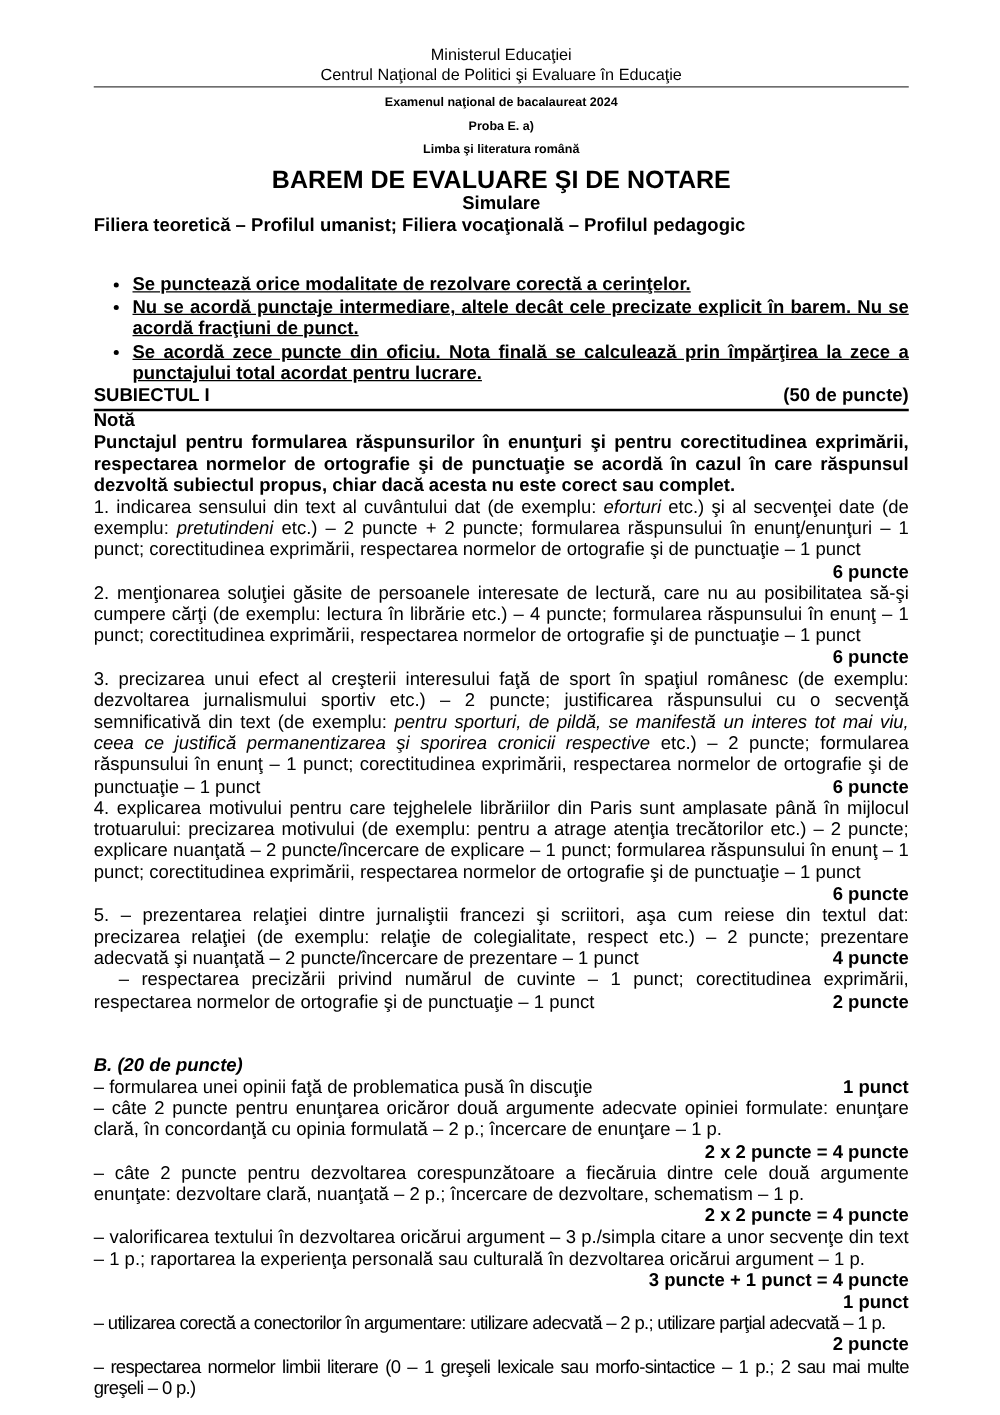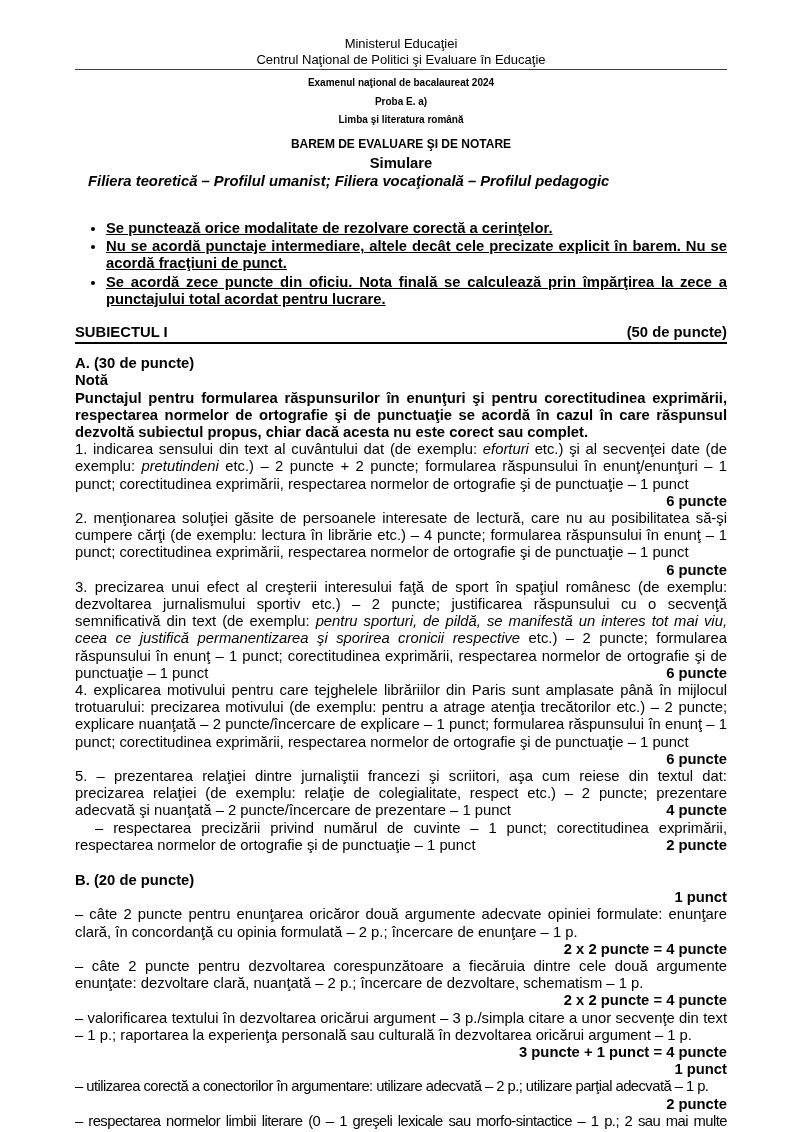--- a/index.html
+++ b/index.html
@@ -9,28 +9,28 @@
     display:flex;flex-direction:column;
     background:#ffffff;color:#000;
     font-family:"Liberation Sans",sans-serif;
     font-size:14.8px;line-height:17.2px;
   }
   .center{text-align:center;}
   .right{text-align:center;}
   .small{font-size:13px;line-height:16px;}
   .hdr-rule{border-bottom:1.5px solid #3f3f3f;padding-bottom:1px;margin-bottom:4px;}
   .hdr-main{font-size:10px;line-height:18.5px;font-weight:bold;}
-  .barem-title{font-size:12px;line-height:19px;font-weight:bold;margin-top:5px;}
+  .barem-title{font-size:20px;line-height:19px;font-weight:bold;margin-top:5px;}
   .session-line{font-weight:bold;margin-top:1px;}
-  .filiera-line{font-weight:bold;font-style:italic;margin-top:1px;margin-left:13px;}
+  .filiera-line{font-weight:bold;margin-top:1px;}
   ul.rules{margin:30px 0 0 0;padding-left:31px;font-weight:bold;}
   ul.rules li{text-align:justify;margin:0 0 1px 0;text-decoration:underline;}
   .subject-line{
     display:flex;justify-content:space-between;font-weight:bold;
-    border-bottom:2px solid #000;margin-top:15px;padding-bottom:1px;
+    border-bottom:2px solid #000;padding-bottom:1px;
   }
   .sec-title{font-weight:bold;margin-top:11px;}
   .note-label{font-weight:bold;}
   .note-par{font-weight:bold;text-align:justify;}
   .item{text-align:justify;}
   .item .score{float:right;font-weight:bold;padding-left:8px;}
   .score-line{text-align:right;font-weight:bold;}
   .indent-first{text-indent:20px;}
   .tight{letter-spacing:-0.55px;}
   .secB{margin-top:18px;}
@@ -57,21 +57,20 @@
     <li>Nu se acordă punctaje intermediare, altele decât cele precizate explicit în barem. Nu se acordă fracţiuni de punct.</li>
     <li>Se acordă zece puncte din oficiu. Nota finală se calculează prin împărţirea la zece a punctajului total acordat pentru lucrare.</li>
   </ul>
 
   <div class="subject-line">
     <span>SUBIECTUL I</span>
     <span>(50 de puncte)</span>
   </div>
 
   <section>
-    <div class="sec-title">A. (30 de puncte)</div>
     <div class="note-label">Notă</div>
     <div class="note-par">Punctajul pentru formularea răspunsurilor în enunţuri şi pentru corectitudinea exprimării, respectarea normelor de ortografie şi de punctuaţie se acordă în cazul în care răspunsul dezvoltă subiectul propus, chiar dacă acesta nu este corect sau complet.</div>
 
     <div class="item clearfix">
       <span><span>1.  indicarea sensului din text al cuvântului dat (de exemplu: </span><i>eforturi</i><span> etc.) şi al secvenţei date (de exemplu: </span><i>pretutindeni</i><span> etc.) – 2 puncte + 2 puncte; formularea răspunsului în enunţ/enunţuri – 1 punct; corectitudinea exprimării, respectarea normelor de ortografie şi de punctuaţie – 1 punct</span></span>
       <span class="score">6 puncte</span>
     </div>
     <div class="item clearfix">
       <span><span>2. menţionarea soluţiei găsite de persoanele interesate de lectură, care nu au posibilitatea să-şi cumpere cărţi (de exemplu: lectura în librărie etc.) – 4 puncte; formularea răspunsului în enunţ – 1 punct; corectitudinea exprimării, respectarea normelor de ortografie şi de punctuaţie – 1 punct</span></span>
       <span class="score">6 puncte</span>
@@ -88,23 +87,24 @@
       <span><span>5. – prezentarea relaţiei dintre jurnaliştii francezi şi scriitori, aşa cum reiese din textul dat: precizarea relaţiei (de exemplu: relaţie de colegialitate, respect etc.) – 2 puncte; prezentare adecvată şi nuanţată – 2 puncte/încercare de prezentare – 1 punct</span></span>
       <span class="score">4 puncte</span>
     </div>
     <div class="item clearfix indent-first">
       <span><span>– respectarea precizării privind numărul de cuvinte – 1 punct; corectitudinea exprimării, respectarea normelor de ortografie şi de punctuaţie – 1 punct</span></span>
       <span class="score">2 puncte</span>
     </div>
   </section>
 
   <section class="secB">
-    <div class="sec-title" style="margin-top:0;">B. (20 de puncte)</div>
+    <div class="sec-title" style="margin-top:16px;font-style:italic;">B. (20 de puncte)</div>
 
     <div class="item clearfix">
+      <span><span>– formularea unei opinii faţă de problematica pusă în discuţie</span></span>
       <span class="score">1 punct</span>
     </div>
     <div class="item clearfix">
       <span><span>– câte 2 puncte pentru enunţarea oricăror două argumente adecvate opiniei formulate: enunţare clară, în concordanţă cu opinia formulată – 2 p.; încercare de enunţare – 1 p.</span></span>
       <span class="score">2 x 2 puncte = 4 puncte</span>
     </div>
     <div class="item clearfix">
       <span><span>– câte 2 puncte pentru dezvoltarea corespunzătoare a fiecăruia dintre cele două argumente enunţate: dezvoltare clară, nuanţată – 2 p.; încercare de dezvoltare, schematism – 1 p.</span></span>
       <span class="score">2 x 2 puncte = 4 puncte</span>
     </div>

